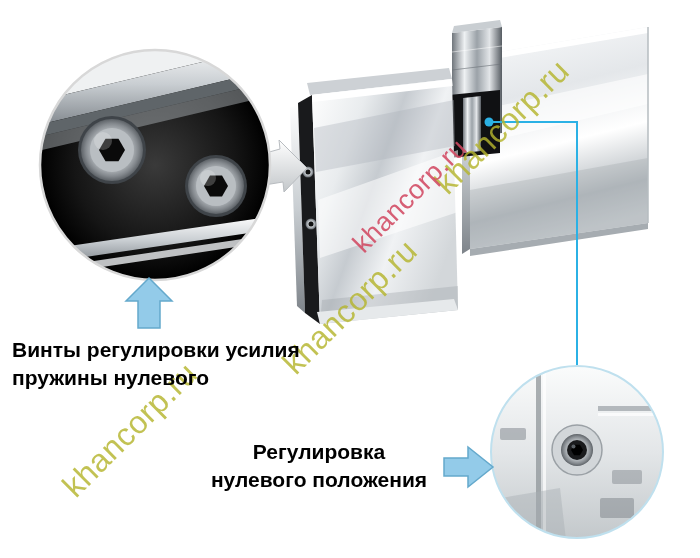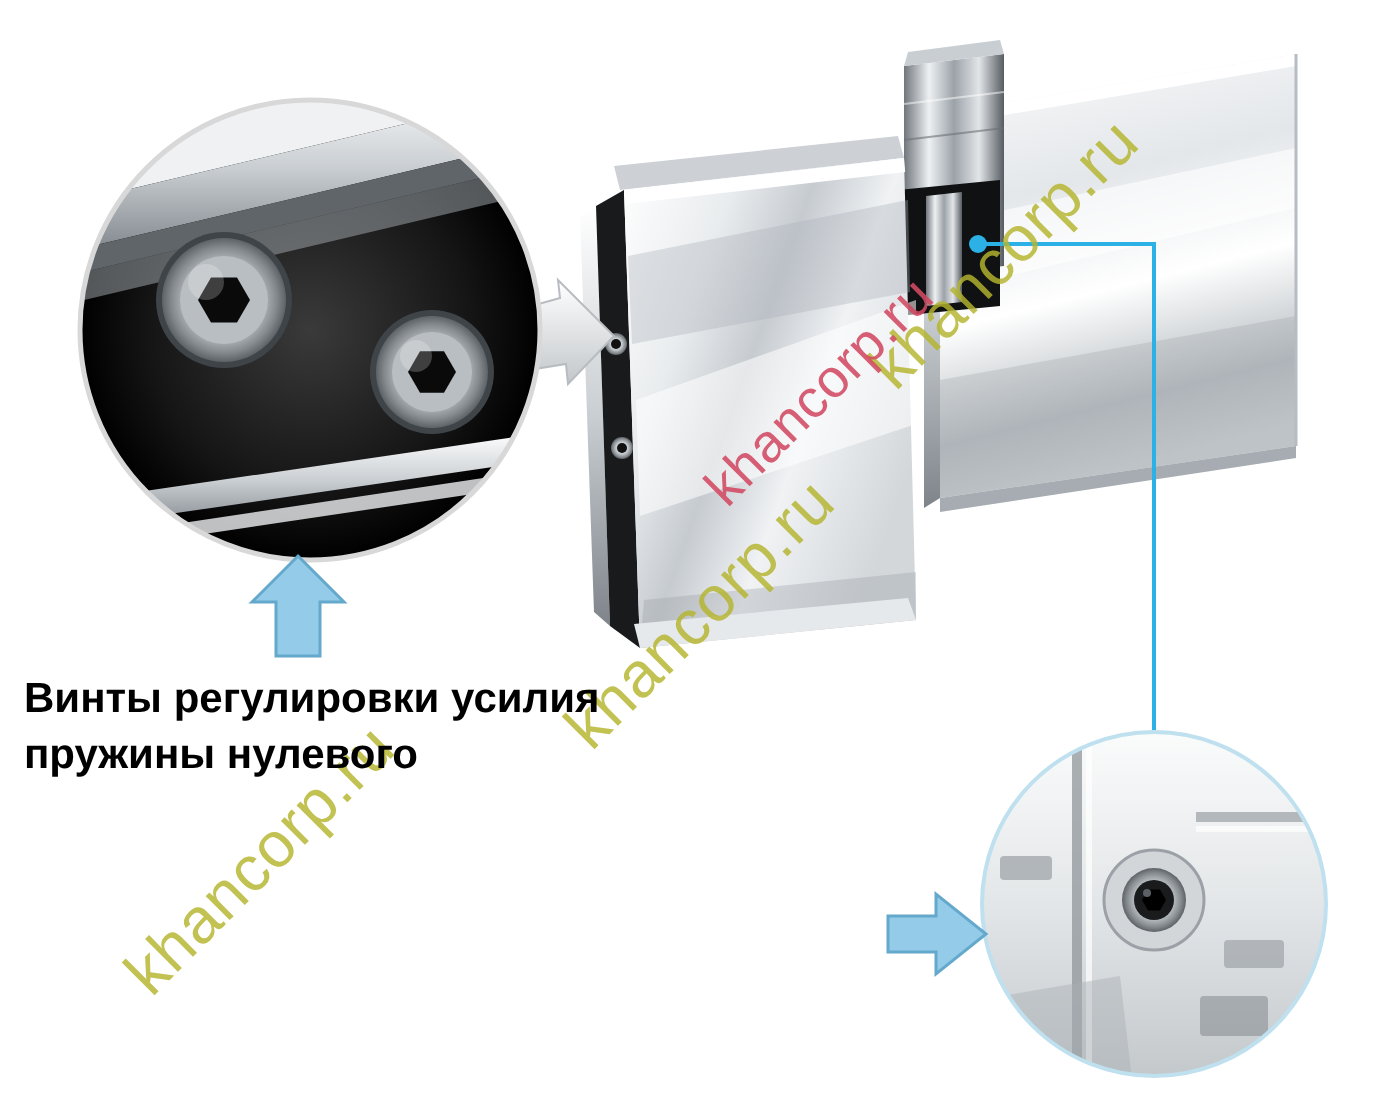--- a/index.html
+++ b/index.html
@@ -211,14 +211,18 @@
   <div class="watermark" style="left:130px; top:430px;">khancorp.ru</div>
   <div class="watermark" style="left:350px; top:307px;">khancorp.ru</div>
   <div class="watermark" style="left:502px; top:127px;">khancorp.ru</div>
   <div class="watermark red" style="left:410px; top:196px;">khancorp.ru</div>
 
   <div class="label" style="left:12px; top:336px;">
     <div>Винты регулировки усилия</div>
     <div>пружины нулевого</div>
   </div>
 
+  <div class="label center" style="left:196px; top:438px; width:246px;">
+    <div>Регулировка</div>
+    <div>нулевого положения</div>
+  </div>
 
 </div>
 
 </body></html>

